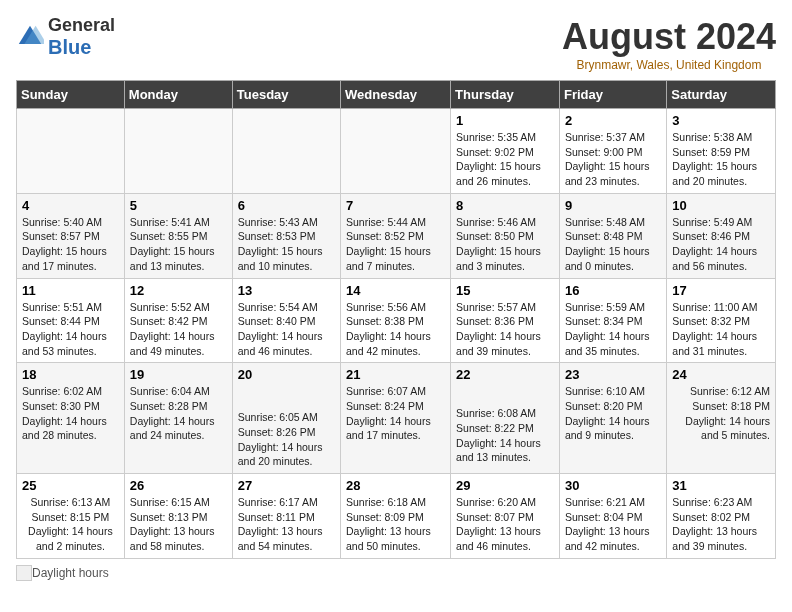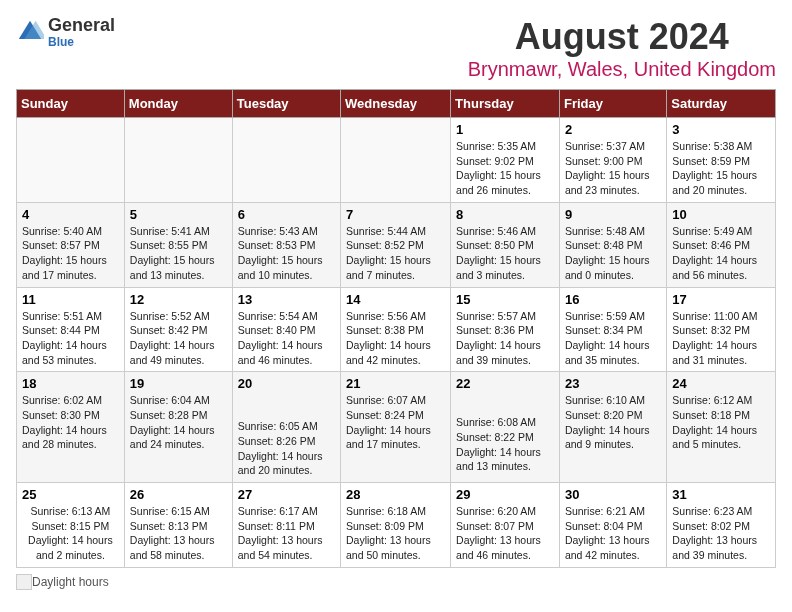--- a/index.html
+++ b/index.html
@@ -25,47 +25,47 @@
       display: flex;
       flex-direction: column;
       line-height: 1.1;
     }
     .logo-general {
       font-size: 18px;
       font-weight: bold;
       color: #333;
     }
     .logo-blue {
-      font-size: 12px;
+      font-size: 20px;
       font-weight: bold;
       color: #2c6db5;
     }
     .logo-icon {
       width: 28px;
       height: 28px;
     }
     .title-area {
       text-align: center;
     }
     .month-year {
       font-size: 36px;
       font-weight: bold;
       color: #333;
     }
     .location {
-      font-size: 20px;
-      color: #be185d;
+      font-size: 12px;
+      color: #a16207;
     }
     .calendar {
       width: 100%;
       border-collapse: collapse;
       font-size: 11px;
     }
     .calendar th {
-      background-color: #7f1d1d;
+      background-color: #404040;
       color: white;
       padding: 6px 4px;
       text-align: left;
       font-size: 13px;
       font-weight: bold;
       border: 1px solid #aaa;
     }
     .calendar td {
       border: 1px solid #ccc;
       padding: 4px 5px;
@@ -286,21 +286,21 @@
 Daylight: 14 hours and 13 minutes.</div>
         </td>
         <td>
           <span class="day-number">23</span>
           <div class="day-info" style="white-space: pre-line;">Sunrise: 6:10 AM
 Sunset: 8:20 PM
 Daylight: 14 hours and 9 minutes.</div>
         </td>
         <td>
           <span class="day-number">24</span>
-          <div class="day-info" style="white-space: pre-line;">Sunrise: 6:12 AM
+          <div class="day-info" style="white-space: pre-line; text-align: right;">Sunrise: 6:12 AM
 Sunset: 8:18 PM
 Daylight: 14 hours and 5 minutes.</div>
         </td>
       </tr>
       <tr>
         <td>
           <span class="day-number">25</span>
           <div class="day-info" style="white-space: pre-line; text-align: center;">Sunrise: 6:13 AM
 Sunset: 8:15 PM
 Daylight: 14 hours and 2 minutes.</div>

